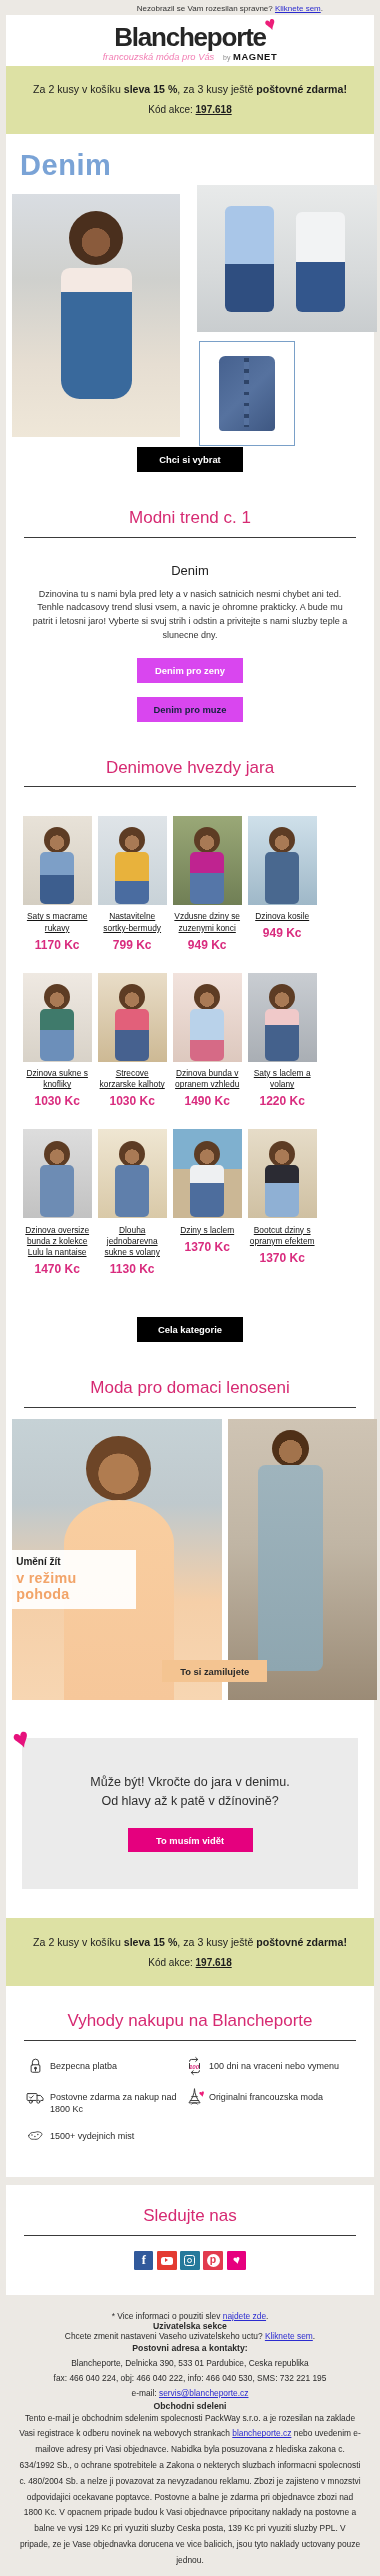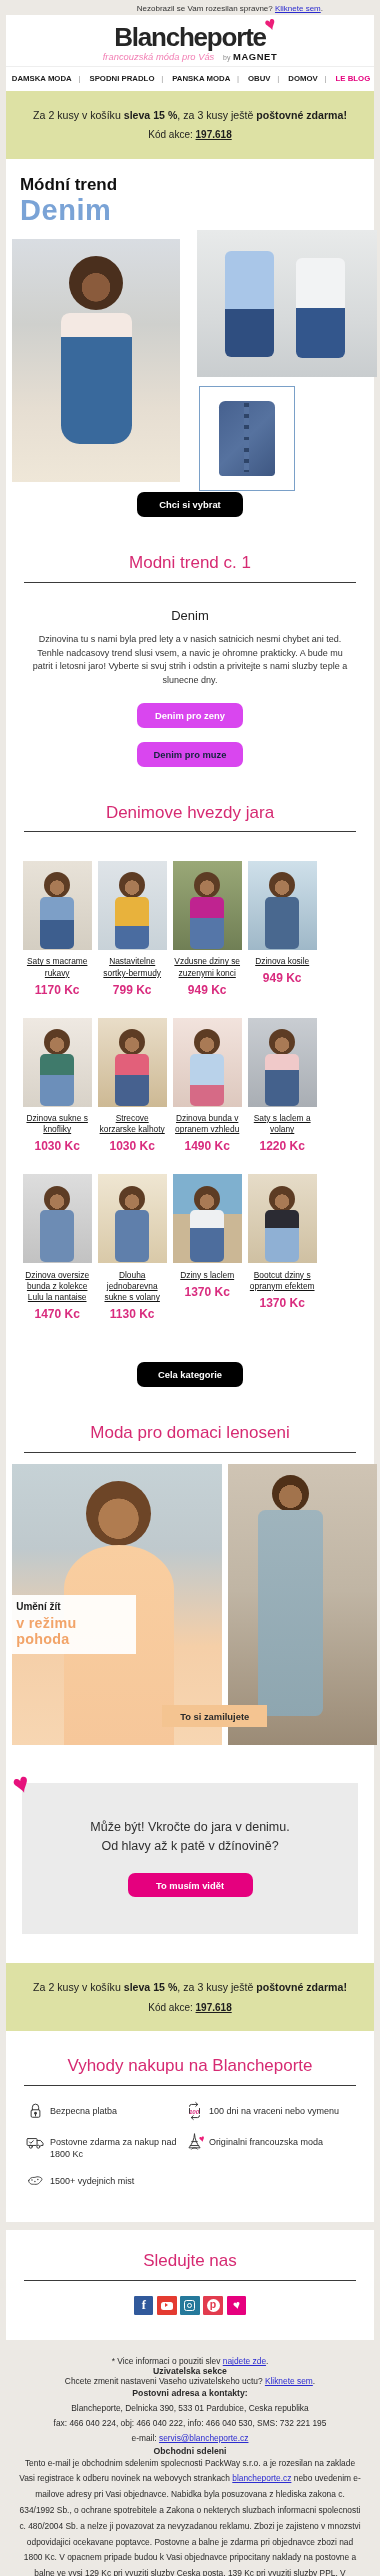--- a/index.html
+++ b/index.html
@@ -61,21 +61,21 @@
   .hero-right::after{content:"";position:absolute;left:99px;top:27.4px;width:49px;height:100px;border-radius:6.2px;
     background:linear-gradient(180deg,#f2f3f4 0 50%,#33568c 50% 100%);}
   .hero-shirt{left:193px;top:156px;width:94px;height:103px;background:#fff;border:0.6px solid #7aa0c8;}
   .hero-shirt::before{content:"";position:absolute;left:18.7px;top:13.7px;width:56px;height:75px;border-radius:6.2px 6.2px 3.7px 3.7px;
     background:linear-gradient(135deg,#46618f 0%,#56729f 50%,#3e5782 100%);}
   .hero-shirt::after{content:"";position:absolute;left:44px;top:16px;width:5px;height:69px;background:
     repeating-linear-gradient(180deg,#2e4468 0 3.7px,#56729f 3.7px 11.2px);}
 
   
   .btn{display:block;width:106px;margin:0 auto;padding:6.9px 0;text-align:center;
-    font-size:9.4px;font-weight:700;text-decoration:none;border-radius:7px;}
+    font-size:9.4px;font-weight:700;text-decoration:none;}
   .btn-black{background:#000;color:#fff;}
   .btn-blue{background:#d946ef;color:#fff;}
   .btn-blue.dark-label{color:#15233f;}
   .btn-pink{background:#e5007e;color:#fff;width:125px;}
   .mt22{margin-top:13.7px;}
 
   
   .sec-title{margin:36px 0 0;text-align:center;font-size:17px;font-weight:400;color:#d62a72;}
   .sec-line{border:none;border-top:0.6px solid #3a3a3a;margin:8.7px 17.5px 0;}
 
@@ -198,36 +198,27 @@
       <span>Blancheporte</span>
       <span class="logo-heart">♥</span>
     </div>
     <div class="logo-sub">
       <span class="logo-tagline">francouzská móda pro Vás</span>
       <span class="logo-by">by</span>
       <span class="logo-magnet">MAGNET</span>
     </div>
   </div>
 
-  <div class="nav">
-    <a>DAMSKA MODA</a><span class="sep">|</span>
-    <a>SPODNI PRADLO</a><span class="sep">|</span>
-    <a>PANSKA MODA</a><span class="sep">|</span>
-    <a>OBUV</a><span class="sep">|</span>
-    <a>DOMOV</a><span class="sep">|</span>
-    <a class="leblog">LE BLOG</a>
-  </div>
 
   <div class="promo">
     <p class="l1"><span>Za 2 kusy v košíku </span><b>sleva 15 %</b><span>, za 3 kusy ještě </span><b>poštovné zdarma!</b></p>
     <p class="l2"><span>Kód akce: </span><span class="code">197.618</span></p>
   </div>
 
   <div class="trend-head">
-    <div class="kicker">Módní trend</div>
     <div class="denim-title">Denim</div>
   </div>
   <div class="hero">
     <a class="ph hero-left"></a>
     <a class="ph hero-right"></a>
     <a class="ph hero-shirt"></a>
   </div>
   <a class="btn btn-black">Chci si vybrat</a>
 
   <h2 class="sec-title">Modni trend c. 1</h2>

